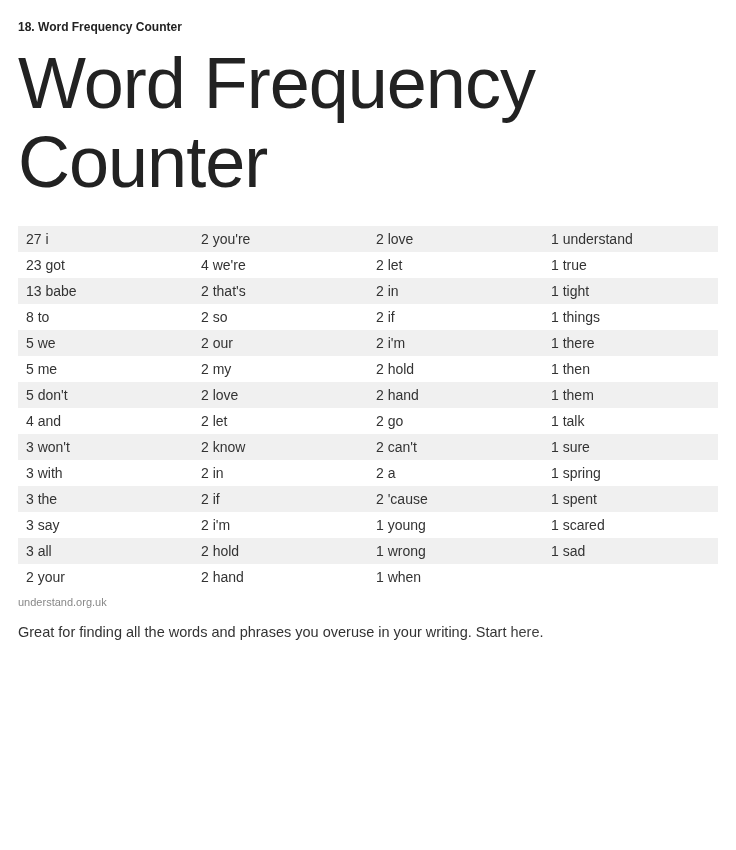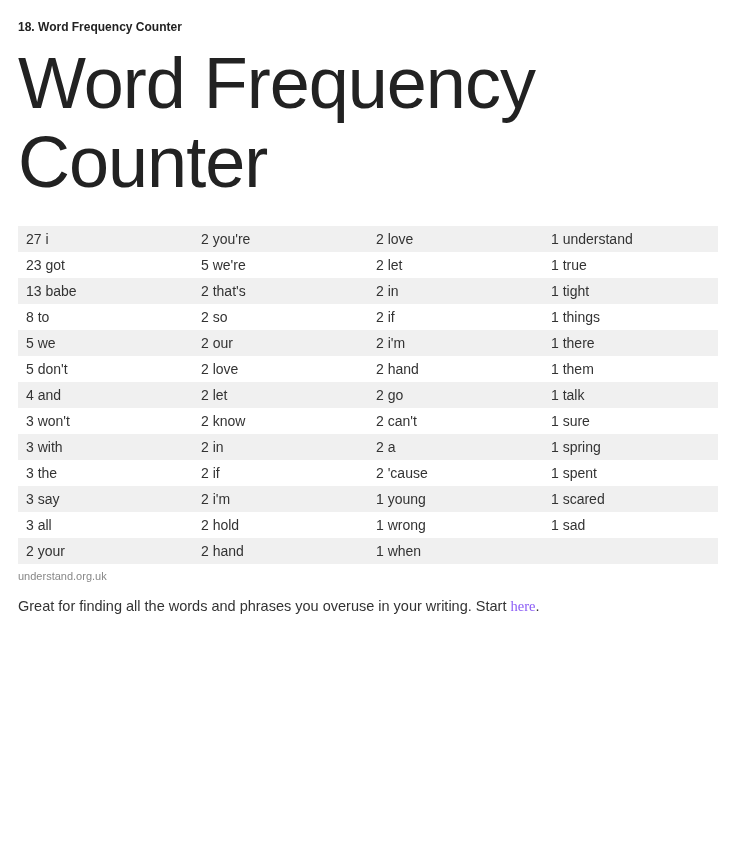--- a/index.html
+++ b/index.html
@@ -45,23 +45,22 @@
       color: #888;
       margin-top: 6px;
       margin-bottom: 14px;
     }
     .footer-text {
       font-size: 14.5px;
       color: #333;
       line-height: 1.5;
     }
     .footer-text a {
-      color: #8b5cf6;
+      color: #404040;
       text-decoration: none;
-      font-family: Liberation Serif, serif;
     }
   </style>
 </head>
 <body>
 
 <div class="page-title">18. Word Frequency Counter</div>
 
 <div class="big-title">
   <span>Word Frequency</span><br>
   <span>Counter</span>
@@ -70,41 +69,47 @@
 <table class="table-container">
   <tbody id="table-body">
       <tr>
         <td>27 i</td>
         <td>2 you're</td>
         <td>2 love</td>
         <td>1 understand</td>
       </tr>
       <tr>
         <td>23 got</td>
-        <td>5 we're</td>
+        <td>4 we're</td>
         <td>2 let</td>
         <td>1 true</td>
       </tr>
       <tr>
         <td>13 babe</td>
         <td>2 that's</td>
         <td>2 in</td>
         <td>1 tight</td>
       </tr>
       <tr>
         <td>8 to</td>
         <td>2 so</td>
         <td>2 if</td>
         <td>1 things</td>
       </tr>
       <tr>
         <td>5 we</td>
         <td>2 our</td>
         <td>2 i'm</td>
         <td>1 there</td>
+      </tr>
+      <tr>
+        <td>5 me</td>
+        <td>2 my</td>
+        <td>2 hold</td>
+        <td>1 then</td>
       </tr>
       <tr>
         <td>5 don't</td>
         <td>2 love</td>
         <td>2 hand</td>
         <td>1 them</td>
       </tr>
       <tr>
         <td>4 and</td>
         <td>2 let</td>

